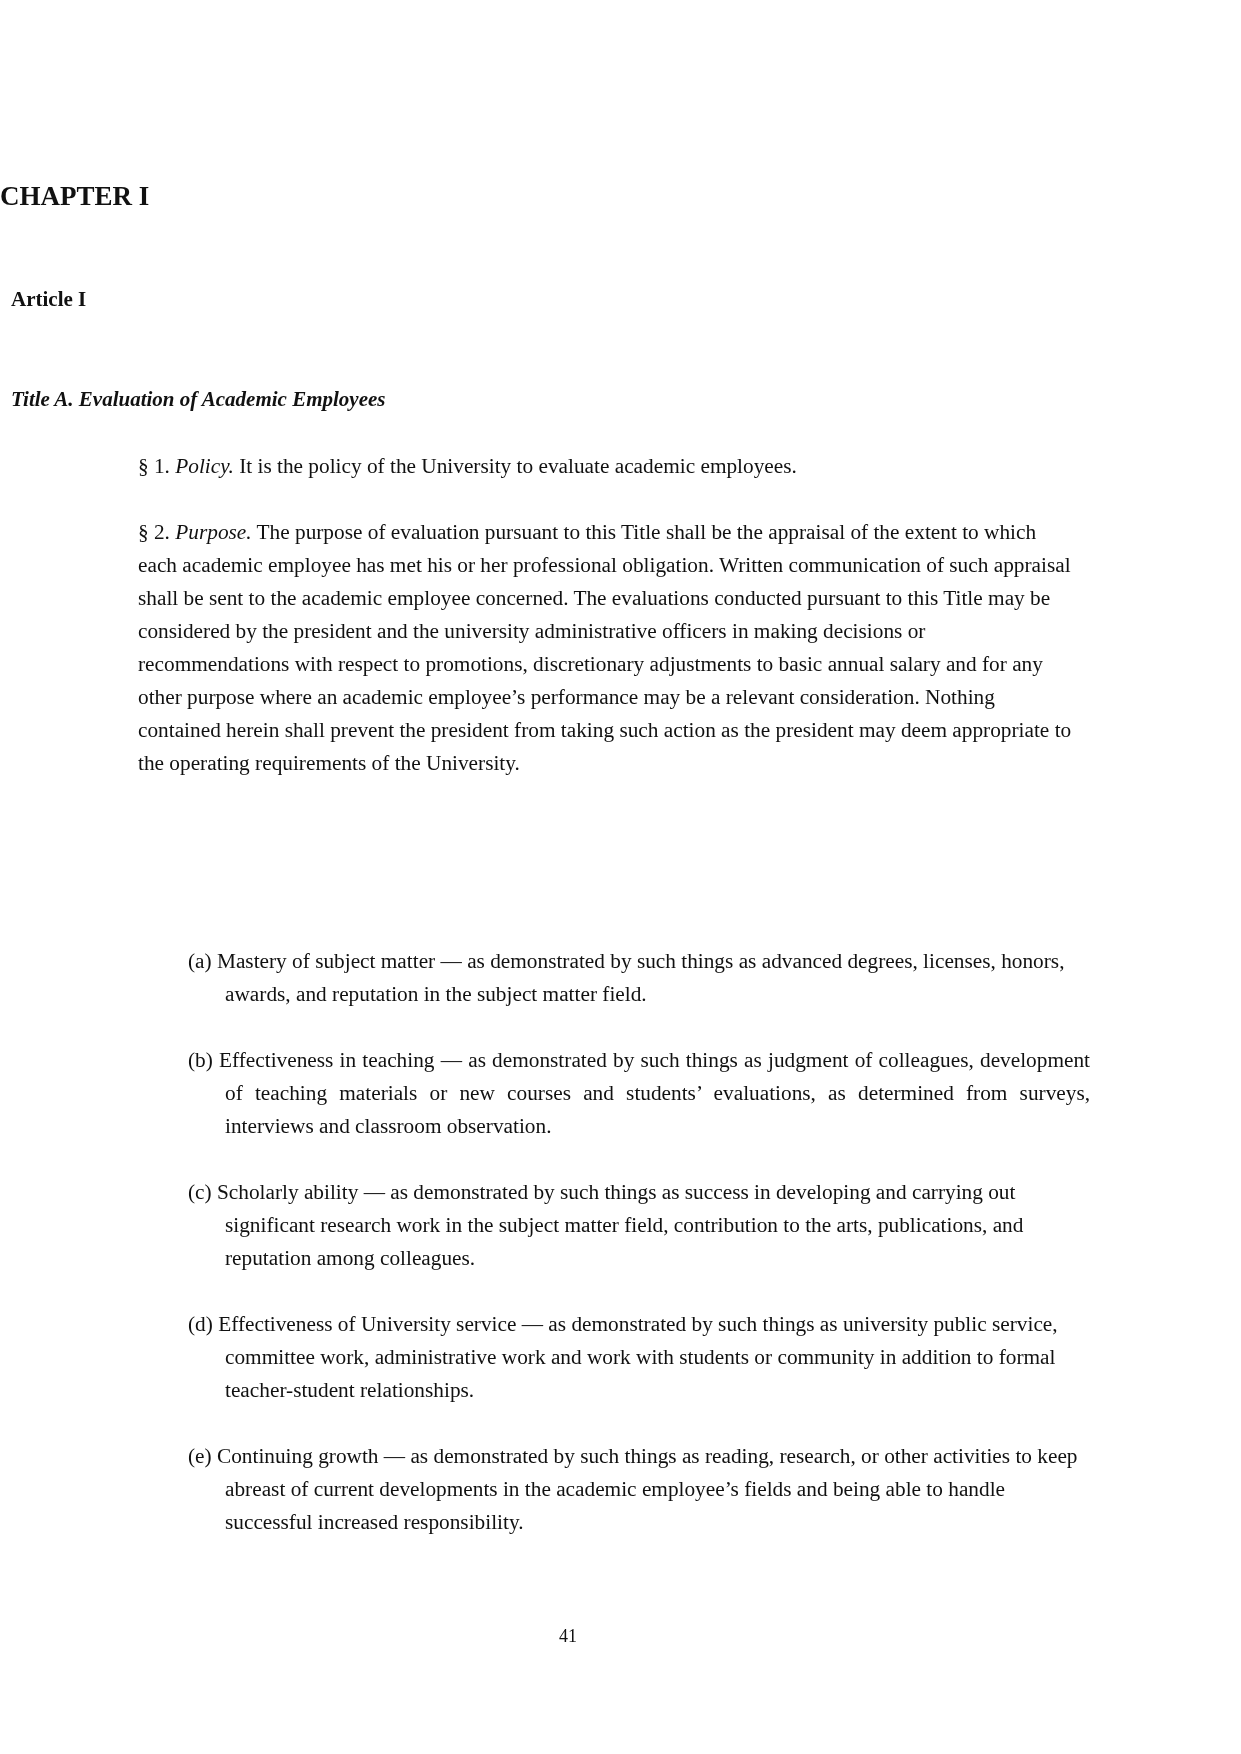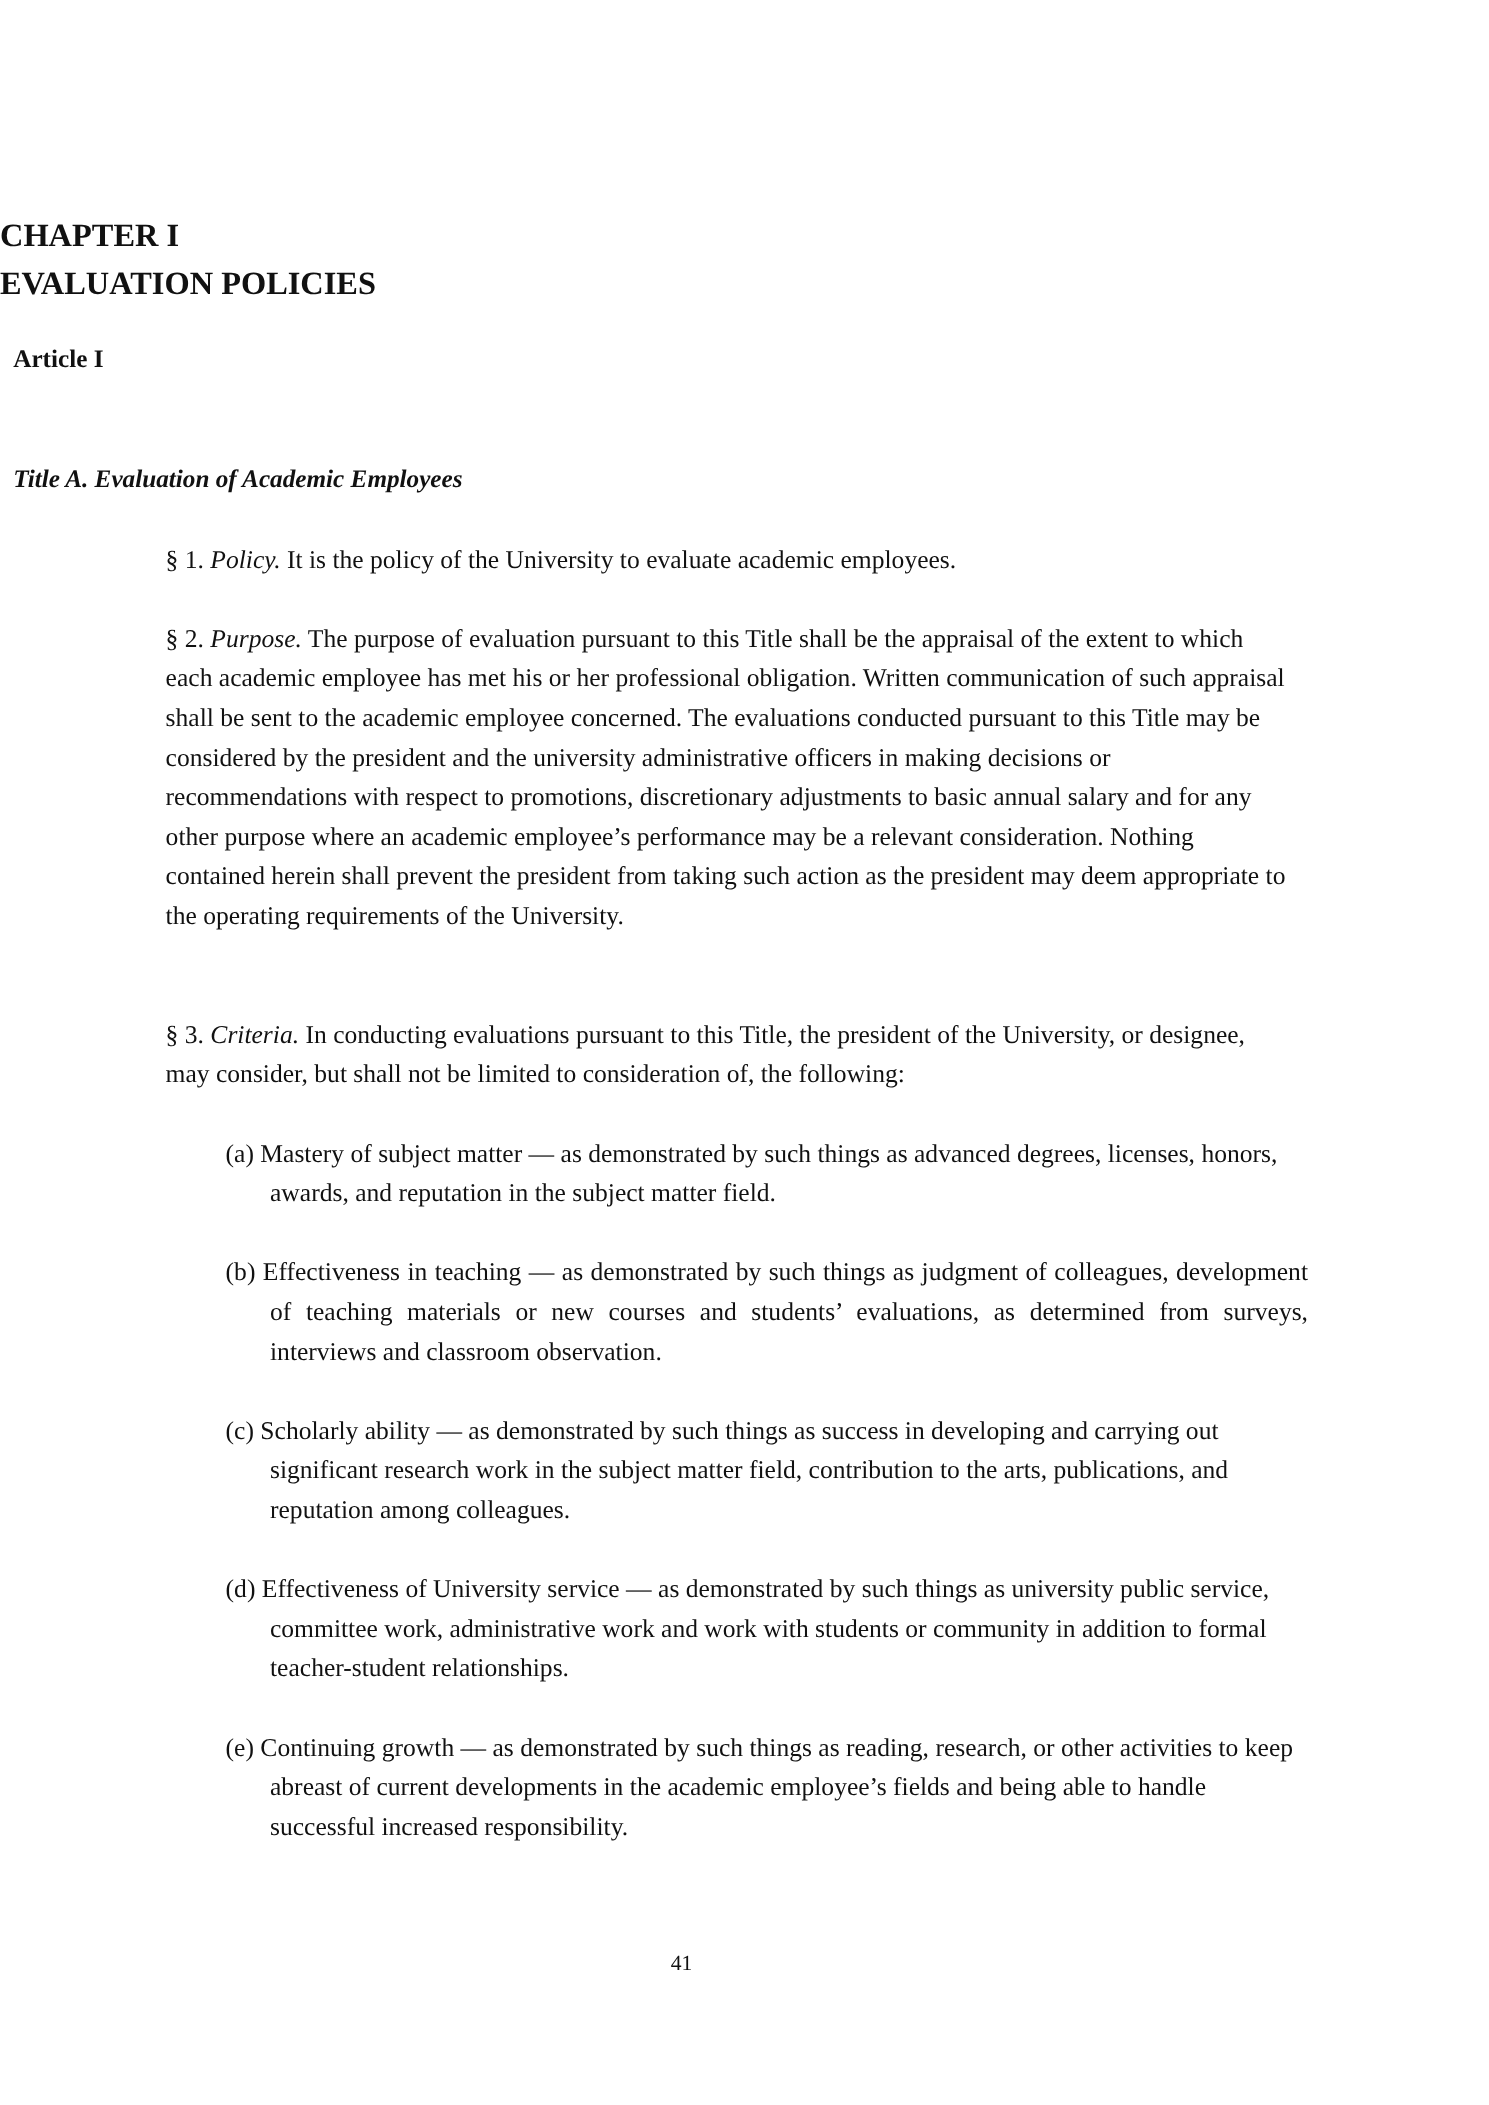--- a/index.html
+++ b/index.html
@@ -24,46 +24,40 @@
   .item.justify { text-align: justify; }
   .pagenum { position: absolute; left: 0; width: 1136px; text-align: center; font-size: 18px; top: 1626px; }
 </style>
 </head>
 <body>
 
 <div class="page">
 
   <div class="center chapter" style="top:176px;">
     <div>CHAPTER I</div>
-    <div>EVALUATION POLICIES</div>
   </div>
 
   <div class="center article" style="top:283px;">
     <div>Article I</div>
   </div>
 
   <div class="center article" style="top:383px;font-style:italic;">Title A. Evaluation of Academic Employees</div>
 
   <div class="para" style="top:450px;">
     <span>§ 1.</span>
     <em>Policy.</em>
     <span>It is the policy of the University to evaluate academic employees.</span>
   </div>
 
   <div class="para" style="top:516px;">
     <span>§ 2.</span>
     <em>Purpose.</em>
     <span>The purpose of evaluation pursuant to this Title shall be the appraisal of the extent to which each academic employee has met his or her professional obligation. Written communication of such appraisal shall be sent to the academic employee concerned. The evaluations conducted pursuant to this Title may be considered by the president and the university administrative officers in making decisions or recommendations with respect to promotions, discretionary adjustments to basic annual salary and for any other purpose where an academic employee’s performance may be a relevant consideration. Nothing contained herein shall prevent the president from taking such action as the president may deem appropriate to the operating requirements of the University.</span>
   </div>
 
-  <div class="para" style="top:846px;">
-    <span>§ 3.</span>
-    <em>Criteria.</em>
-    <span>In conducting evaluations pursuant to this Title, the president of the University, or designee, may consider, but shall not be limited to consideration of, the following:</span>
-  </div>
 
   <div class="item justify" style="top:1044px;">
     <span>(b)</span>
     <span>Effectiveness in teaching — as demonstrated by such things as judgment of colleagues, development of teaching materials or new courses and students’ evaluations, as determined from surveys, interviews and classroom observation.</span>
   </div>
 
   <div class="item" style="top:945px;">
     <span>(a)</span>
     <span>Mastery of subject matter — as demonstrated by such things as advanced degrees, licenses, honors, awards, and reputation in the subject matter field.</span>
   </div>

